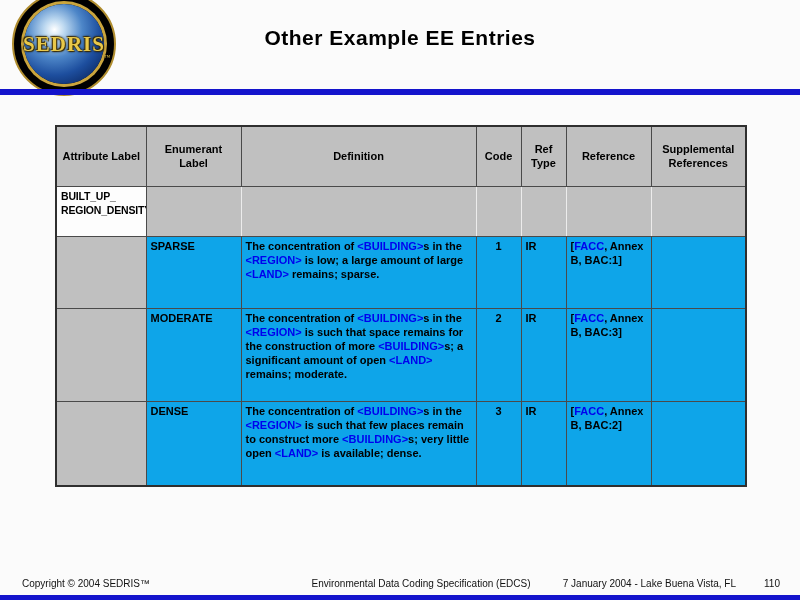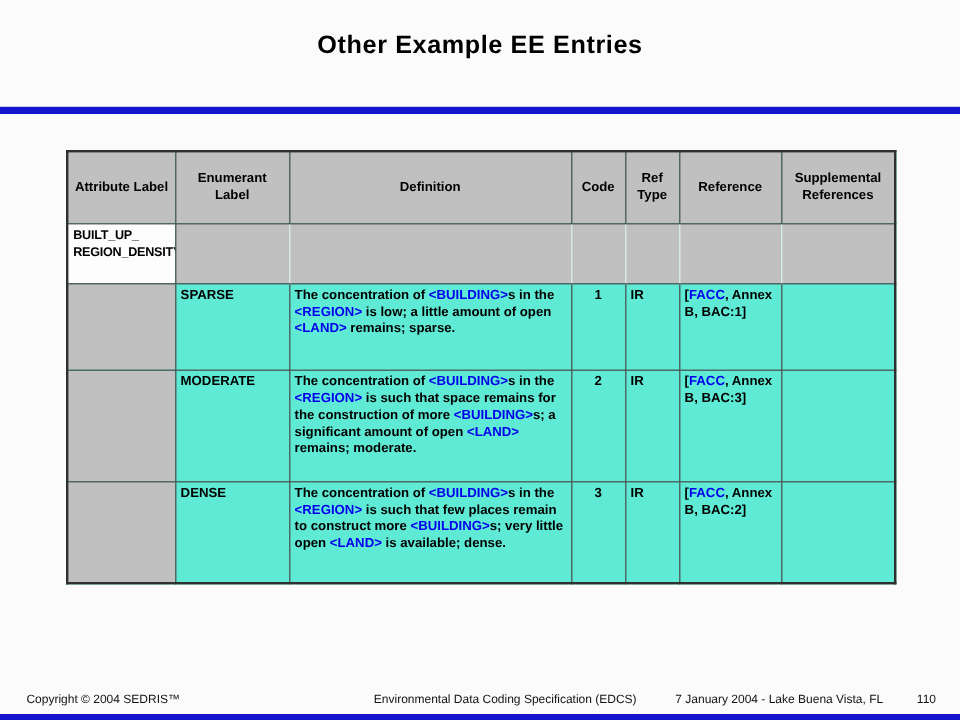--- a/index.html
+++ b/index.html
@@ -25,21 +25,21 @@
 
   
   .title { position:absolute; left:0; top:26px; width:100%; text-align:center;
     font-size:21px; font-weight:bold; color:#000; letter-spacing:0.5px; }
   .top-rule { position:absolute; left:0; top:89px; width:800px; height:6px; background:#1414cc; }
   .bottom-rule { position:absolute; left:0; bottom:0; width:800px; height:5px; background:#1414cc; }
 
   
   .tbl-wrap { position:absolute; left:55px; top:125px; }
   table { border-collapse:collapse; table-layout:fixed; width:690px;
-    border:2px solid #2f2f2f; background:#5eead4; }
+    border:2px solid #2f2f2f; background:#0ea5e9; }
   th, td { border:1px solid #4a4a4a; padding:2px 4px; font-size:11px; color:#000; overflow:hidden; }
   th { background:#c0c0c0; font-weight:bold; text-align:center; vertical-align:middle; line-height:14px; }
   td { vertical-align:top; text-align:left; font-weight:bold; line-height:14px; }
   tr.hdr   { height:60px; }
   tr.attr  { height:50px; }
   tr.r1 { height:72px; }
   tr.r2 { height:93px; }
   tr.r3 { height:85px;border-radius:22px; }
   td.gray { background:#c0c0c0; }
   tr.attr td.gray { border-left:1px solid #ececec; border-right:1px solid #ececec; }
@@ -55,20 +55,27 @@
   .footer .f-left { position:absolute; left:22px; top:0; }
   .footer .f-center { position:absolute; left:0; width:100%; text-align:center; top:0;padding-left:42px; }
   .footer .f-right { position:absolute; right:64px; top:0; }
   .footer .f-page { position:absolute; right:20px; top:0; }
 </style>
 </head>
 <body>
 
 <div class="slide">
 
+  <div class="logo">
+    <div class="logo-outer">
+      <div class="globe"></div>
+    </div>
+    <div class="logo-text">SEDRIS</div>
+    <div class="logo-tm">™</div>
+  </div>
 
   <div class="title">Other Example EE Entries</div>
   <div class="top-rule"></div>
 
   <div class="tbl-wrap">
     <table>
       <colgroup>
         <col style="width:90px">
           <col style="width:95px">
           <col style="width:235px">
@@ -95,21 +102,21 @@
         <td class="gray"></td>
         <td class="gray"></td>
         <td class="gray"></td>
         <td class="gray"></td>
         <td class="gray"></td>
         <td class="gray"></td>
       </tr>
       <tr class="r1">
         <td class="gray"></td>
         <td>SPARSE</td>
-        <td><span>The concentration of </span><span class="tag">&lt;BUILDING&gt;</span><span>s in the </span><span class="tag">&lt;REGION&gt;</span><span> is low; a little amount of open </span><span class="tag">&lt;LAND&gt;</span><span> remains; sparse.</span></td>
+        <td><span>The concentration of </span><span class="tag">&lt;BUILDING&gt;</span><span>s in the </span><span class="tag">&lt;REGION&gt;</span><span> is low; a large amount of large </span><span class="tag">&lt;LAND&gt;</span><span> remains; sparse.</span></td>
         <td class="code">1</td>
         <td>IR</td>
         <td><span>[</span><span class="tag">FACC</span><span>, Annex B, BAC:1]</span></td>
         <td></td>
       </tr>
       <tr class="r2">
         <td class="gray"></td>
         <td>MODERATE</td>
         <td><span>The concentration of </span><span class="tag">&lt;BUILDING&gt;</span><span>s in the </span><span class="tag">&lt;REGION&gt;</span><span> is such that space remains for the construction of more </span><span class="tag">&lt;BUILDING&gt;</span><span>s; a significant amount of open </span><span class="tag">&lt;LAND&gt;</span><span> remains; moderate.</span></td>
         <td class="code">2</td>

